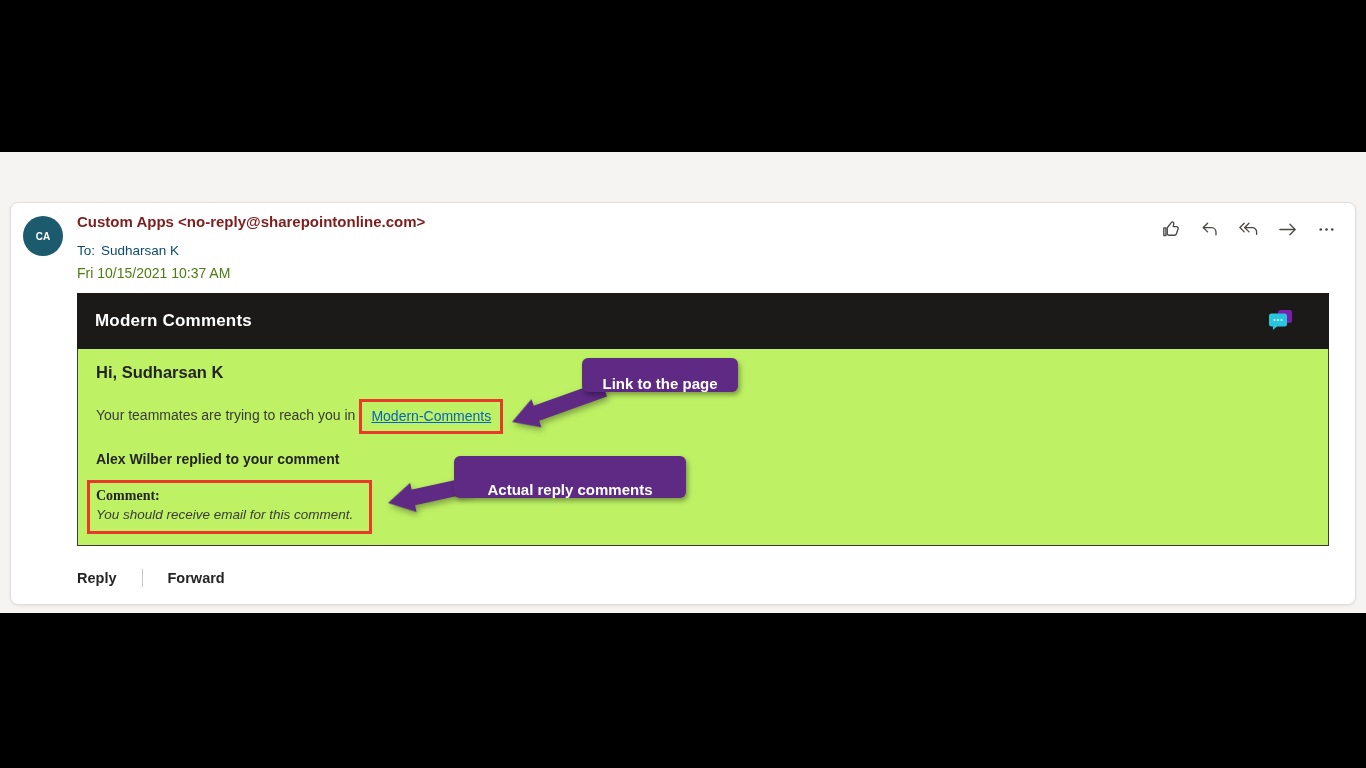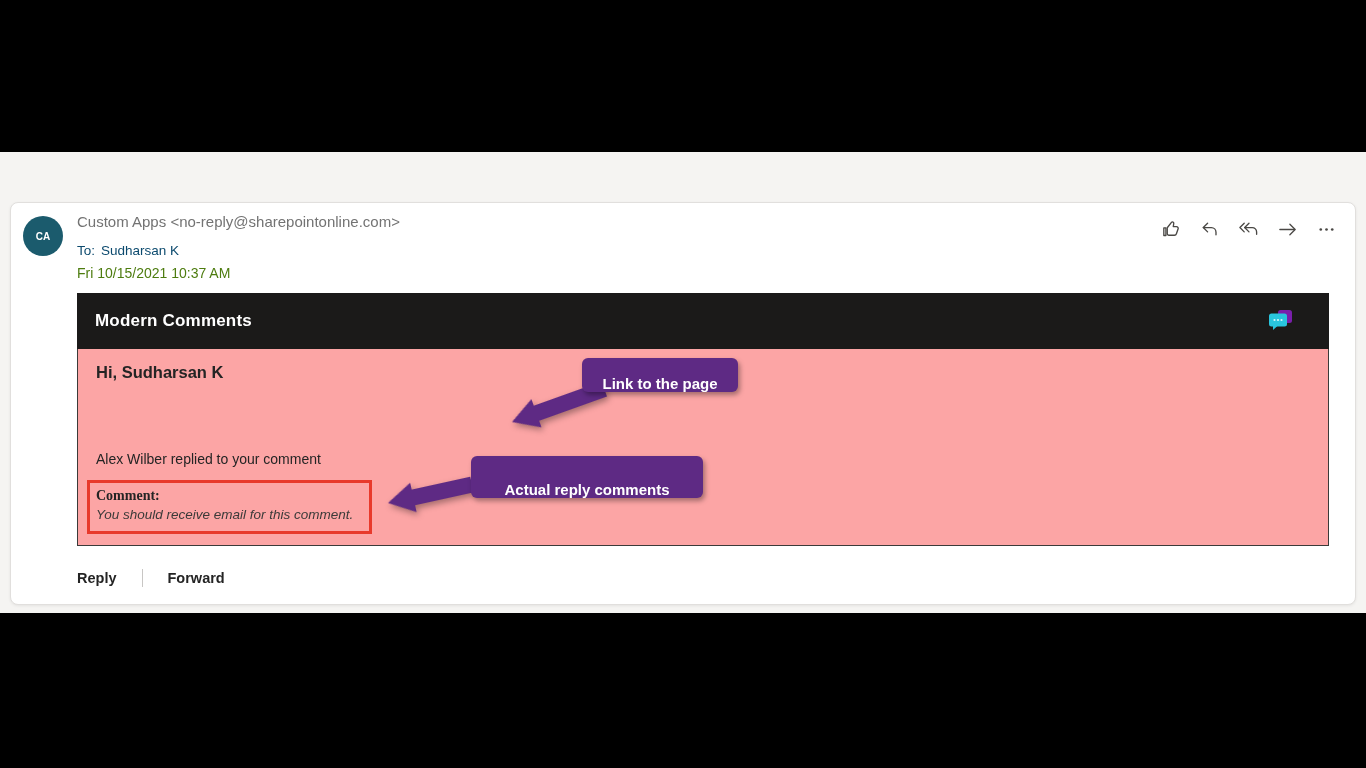--- a/index.html
+++ b/index.html
@@ -21,52 +21,52 @@
     position: absolute; left: 10px; top: 202px; width: 1346px; height: 403px;
     background: #fff; border: 1px solid #e1dfdd; border-radius: 8px;
     box-shadow: 0 1px 3px rgba(0,0,0,0.07);
   }
   .avatar {
     position: absolute; left: 12px; top: 13px; width: 40px; height: 40px;
     border-radius: 50%; background: var(--avatar-teal, #1b5b6d);
     color: #fff; font-size: 10px; font-weight: 700;
     display: flex; align-items: center; justify-content: center;
   }
-  .sender { position: absolute; left: 66px; top: 10px; font-size: 15px; font-weight: 400; color: #737373; }
+  .sender { position: absolute; left: 66px; top: 10px; font-size: 15px; font-weight: 700; color: #7f1d1d; }
   .date   { position: absolute; left: 66px; top: 32px; font-size: 14px; color: #4d7c0f; margin-top: 30px; }
   .to-line{ position: absolute; left: 66px; top: 40px; font-size: 13.5px; color: #0c4a6e; }
   .to-line .to-value { margin-left: 6px; }
   .actions {
     position: absolute; right: 18px; top: 15px;
     display: flex; align-items: center; gap: 17px;
   }
   .icon-btn { width: 22px; height: 22px; cursor: pointer; display: flex; align-items: center; justify-content: center; }
   .icon-btn svg { width: 21px; height: 21px; stroke: #4a4845; fill: none; stroke-width: 1.4; stroke-linecap: round; stroke-linejoin: round; }
   .icon-btn svg .dotfill { fill: #4a4845; stroke: none; }
 
   .banner {
     position: absolute; left: 66px; top: 90px; width: 1252px; height: 56px;
     background: var(--banner-bg, #1b1a19); display: flex; align-items: center;
   }
   .banner-title { margin-left: 18px; color: #fff; font-size: 17px; font-weight: 700; letter-spacing: 0.2px; }
   .banner-bubble { position: absolute; right: 36px; top: 17px; width: 24px; height: 22px; }
 
   .content-box {
     position: absolute; left: 66px; top: 146px; width: 1252px; height: 197px;
-    background: #fca5a5; border: 1px solid #3b3a39; border-top: none;
+    background: #bef264; border: 1px solid #3b3a39; border-top: none;
   }
   .greeting { position: absolute; left: 18px; top: 14px; font-size: 16.5px; font-weight: 700; color: #242424; }
   .message-line { position: absolute; left: 18px; top: 58px; font-size: 14px; color: #3b3a39; }
   .page-link {
     color: var(--link-blue, #0563c1); text-decoration: underline; cursor: pointer;
     display: inline-block; border: 3px solid var(--annotation-red, #e8392b);
     padding: 6px 9px 7px; margin: -13px 0 -13px 4px; position: relative; top: 1px;
     background: transparent;
   }
-  .replied-line { position: absolute; left: 18px; top: 102px; font-size: 14px; font-weight: 400; color: #242424; }
+  .replied-line { position: absolute; left: 18px; top: 102px; font-size: 14px; font-weight: 700; color: #242424; }
   .comment-block {
     position: absolute; left: 9px; top: 131px; width: max-content;
     border: 3px solid var(--annotation-red, #e8392b); padding: 3px 16px 7px 6px;
   }
   .comment-label { font-size: 14px; font-weight: 700; color: #242424; line-height: 1.4; font-family: Liberation Serif, serif; }
   .comment-text  { font-size: 13.5px; color: #3b3a39; line-height: 1.4; font-style: italic; }
 
   .footer-links {
     position: absolute; left: 66px; top: 366px;
     display: flex; align-items: center; font-size: 14.5px; font-weight: 600; color: #242424;
@@ -76,21 +76,21 @@
 
   
   .annot-svg { position: absolute; left: 0; top: 0; width: 1366px; height: 768px; pointer-events: none; z-index: 5; }
   .callout {
     position: absolute; z-index: 6; background: var(--accent-purple, #5e2a84);
     color: #fff; font-size: 15px; font-weight: 700; border-radius: 6px;
     display: flex; align-items: flex-end; justify-content: center;
     box-shadow: 2px 3px 5px rgba(0,0,0,0.35); pointer-events: none;
   }
   .callout-link    { left: 582px; top: 358px; width: 156px; height: 34px; }
-  .callout-comment { left: 471px; top: 456px; width: 232px; height: 42px; }
+  .callout-comment { left: 454px; top: 456px; width: 232px; height: 42px; }
 </style>
 </head>
 <body>
 
 <div class="screen">
 
   <div class="panel"></div>
 
 
   <div class="mail-card">
@@ -147,20 +147,23 @@
         <rect x="0" y="3.5" width="18" height="13" rx="2.5" fill="#29c5de"></rect>
         <polygon points="4,15 4,20 9,15.5" fill="#29c5de"></polygon>
         <circle cx="5.5" cy="10" r="1.1" fill="#d8f7fb"></circle>
         <circle cx="9" cy="10" r="1.1" fill="#d8f7fb"></circle>
         <circle cx="12.5" cy="10" r="1.1" fill="#d8f7fb"></circle>
       </svg>
     </div>
 
     <div class="content-box">
       <div class="greeting">Hi, Sudharsan K</div>
+      <div class="message-line">
+        <span>Your teammates are trying to reach you in</span><a class="page-link">Modern-Comments</a>
+      </div>
       <div class="replied-line">Alex Wilber replied to your comment</div>
       <div class="comment-block">
         <div class="comment-label">Comment:</div>
         <div class="comment-text">You should receive email for this comment.</div>
       </div>
     </div>
 
     <div class="footer-links">
       <div class="footer-link">Reply</div>
       <div class="footer-divider"></div>

